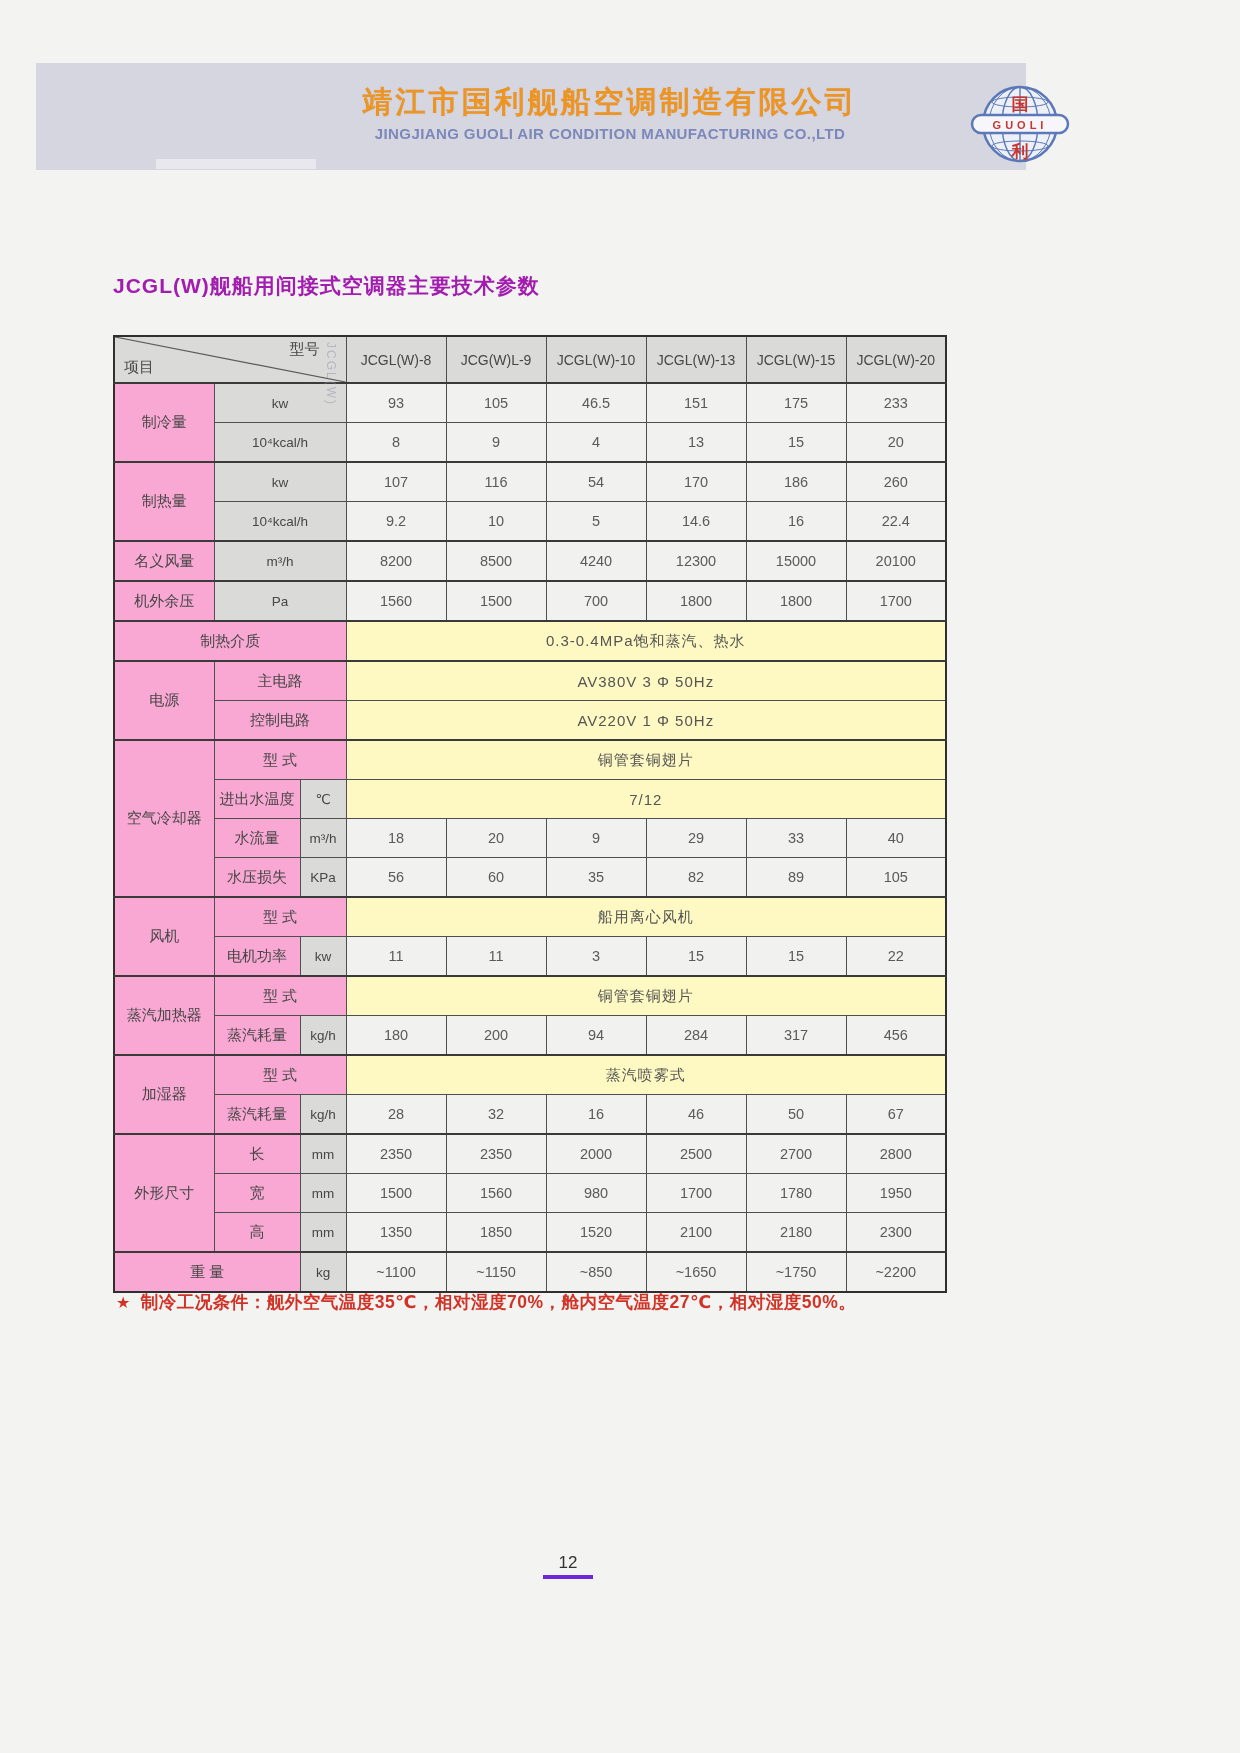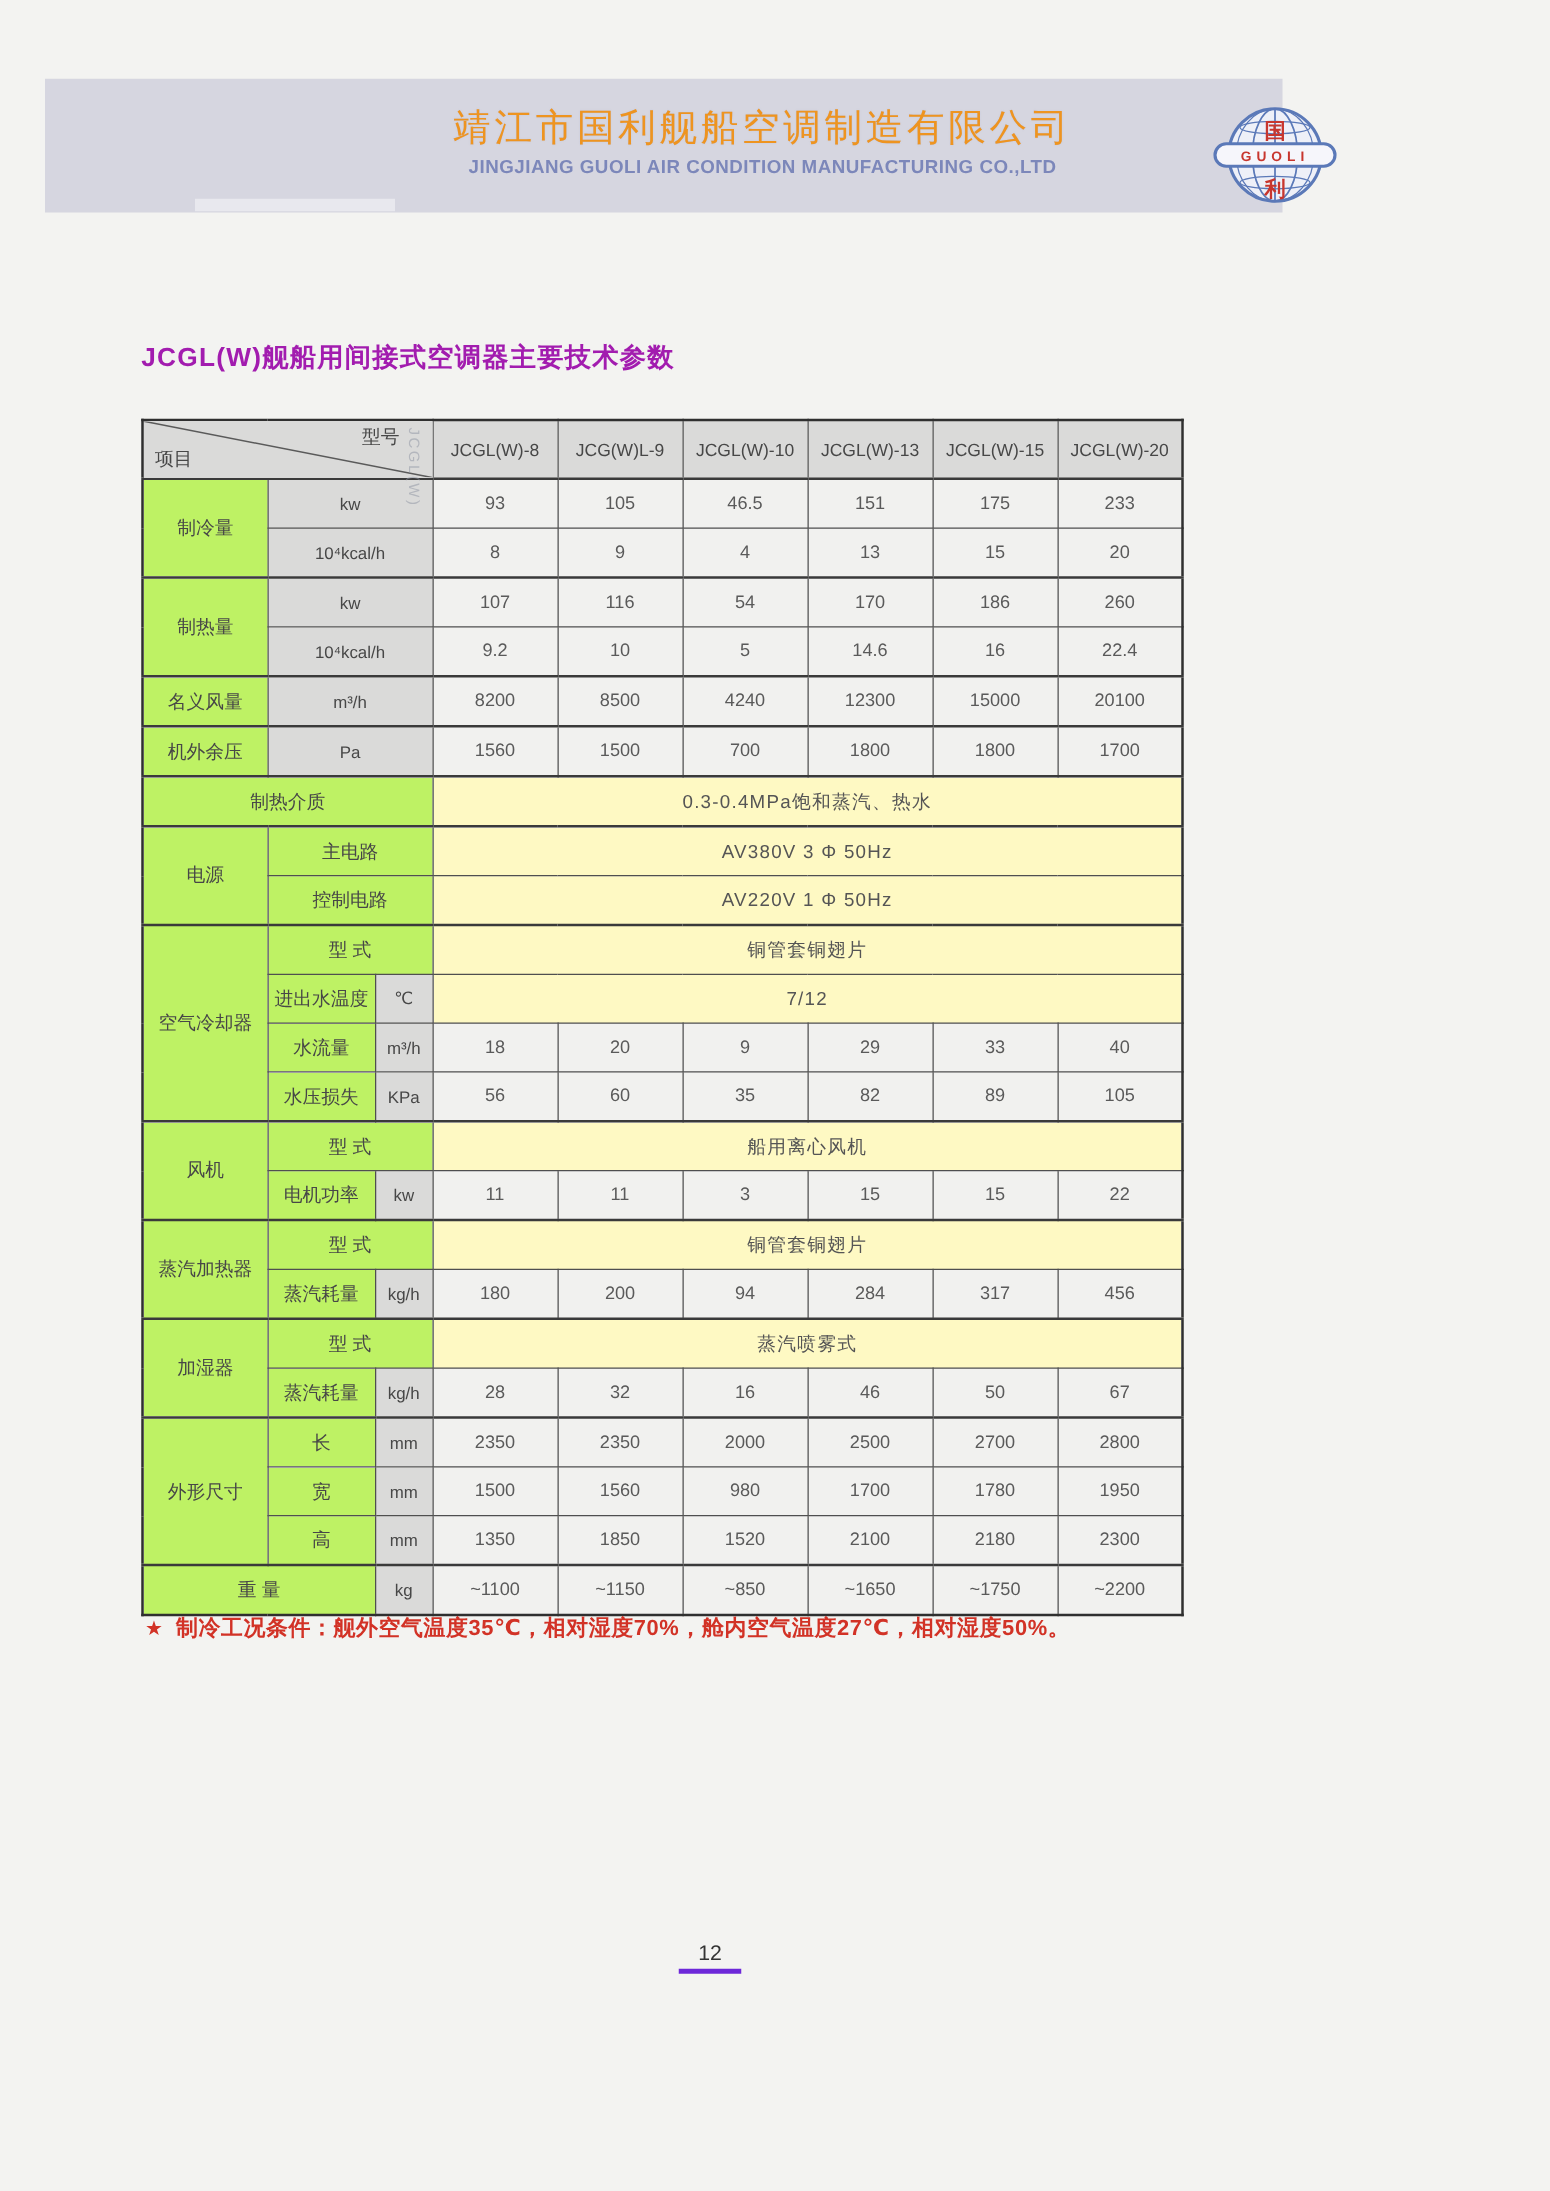--- a/index.html
+++ b/index.html
@@ -8,21 +8,21 @@
     background:#f3f3f1;
     font-family:"Liberation Sans","DejaVu Sans",sans-serif;
     color:#474747;
     overflow:hidden;
   }
   
   .band{position:absolute;left:36px;top:63px;width:990px;height:107px;background:#d6d6e0;}
   .band-streak{position:absolute;left:120px;top:96px;width:160px;height:10px;background:rgba(255,255,255,.45);}
   .company-zh{
     position:absolute;left:330px;top:82px;width:560px;text-align:center;
-    font-size:30px;font-weight:normal;color:#ee9420;letter-spacing:3px;
+    font-size:30px;font-weight:bold;color:#ee9420;letter-spacing:3px;
     text-shadow:0 0 1px rgba(160,175,225,.55);
     white-space:nowrap;
   }
   .company-en{
     position:absolute;left:330px;top:125px;width:560px;text-align:center;
     font-size:15px;font-weight:bold;color:#7c87ba;letter-spacing:.4px;
     white-space:nowrap;
   }
   .logo{position:absolute;left:970px;top:72px;width:100px;height:100px;}
   
@@ -37,21 +37,21 @@
     border:2px solid #2f2f2f;
     font-size:15px;color:#474747;
   }
   .spec-table th,.spec-table td{
     border:1px solid #4f4f4f;
     text-align:center;vertical-align:middle;
     padding:0 2px;overflow:hidden;
   }
   .spec-table th{height:45px;background:#dadad9;font-weight:normal;font-size:14px;border-bottom:2px solid #3a3a3a;}
   .spec-table td{height:38px;}
-  td.k-g,td.k-l{background:#bef264;}
+  td.k-g,td.k-l{background:#f9a8d4;}
   td.k-u{background:#dadad9;font-size:13.5px;}
   td.k-d{background:#f1f1ef;color:#5a5a5a;font-size:14.5px;}
   td.k-m{background:#fef9c3;color:#555;font-size:15px;letter-spacing:1px;}
   tr.sec td{border-top:2px solid #3a3a3a;}
   
   .corner{position:relative;background:#dadad9;}
   .corner svg{position:absolute;left:0;top:0;width:100%;height:100%;}
   .corner .c-bl{position:absolute;left:9px;bottom:5px;font-size:15px;}
   .corner .c-tr{position:absolute;right:26px;top:3px;font-size:15px;}
   

